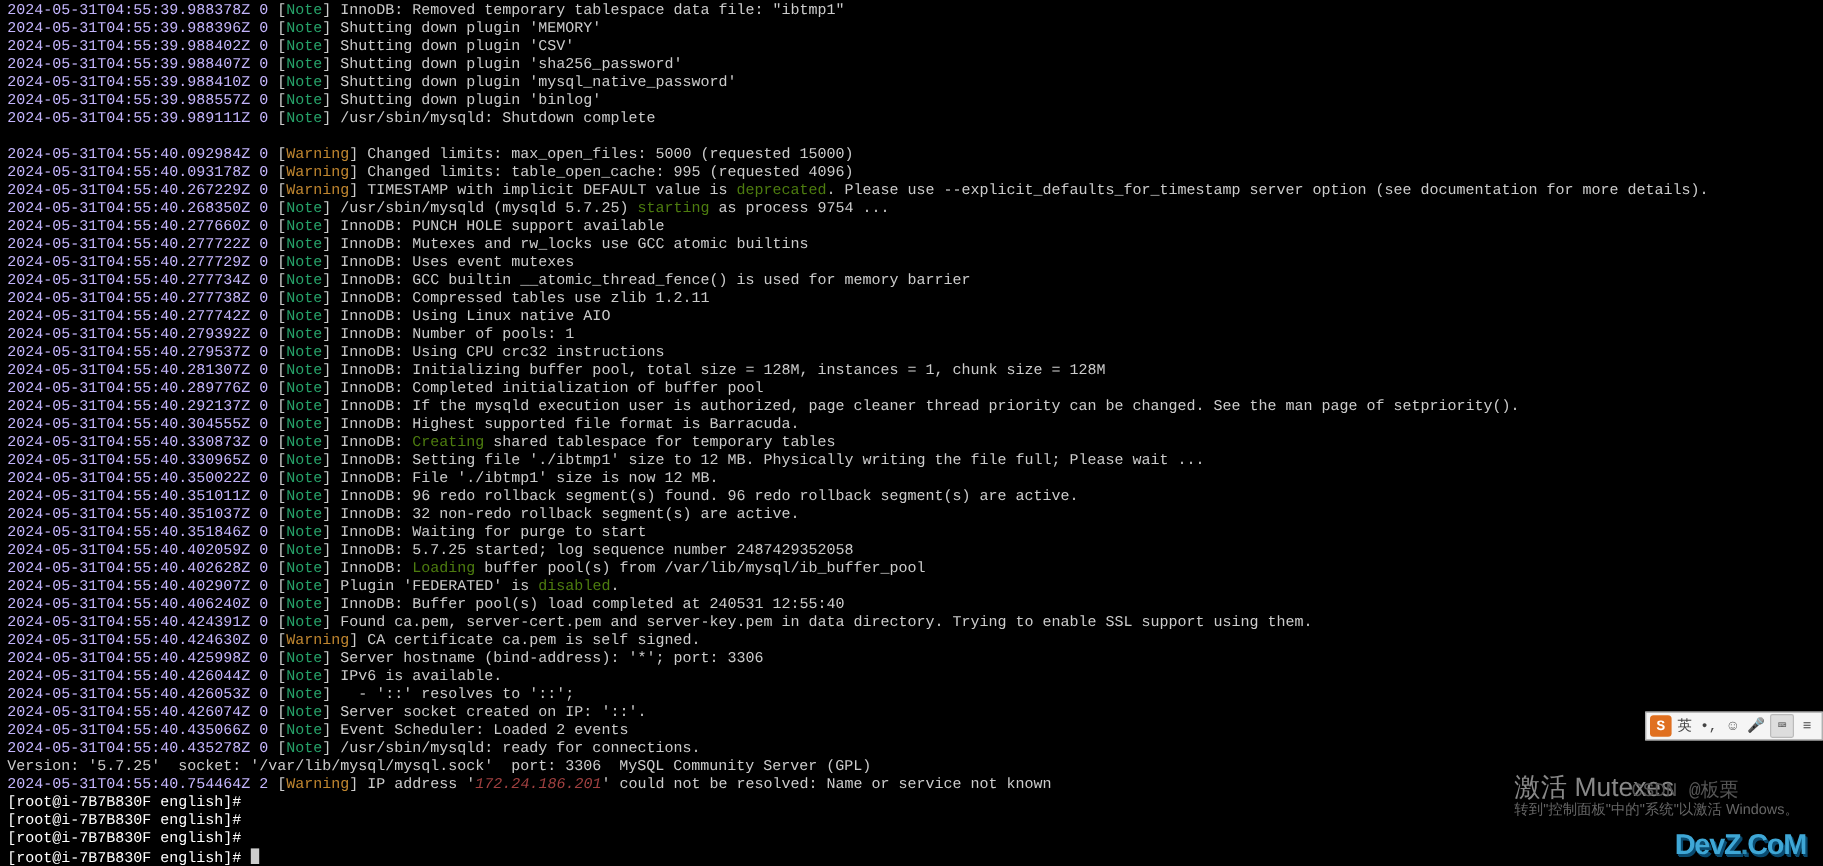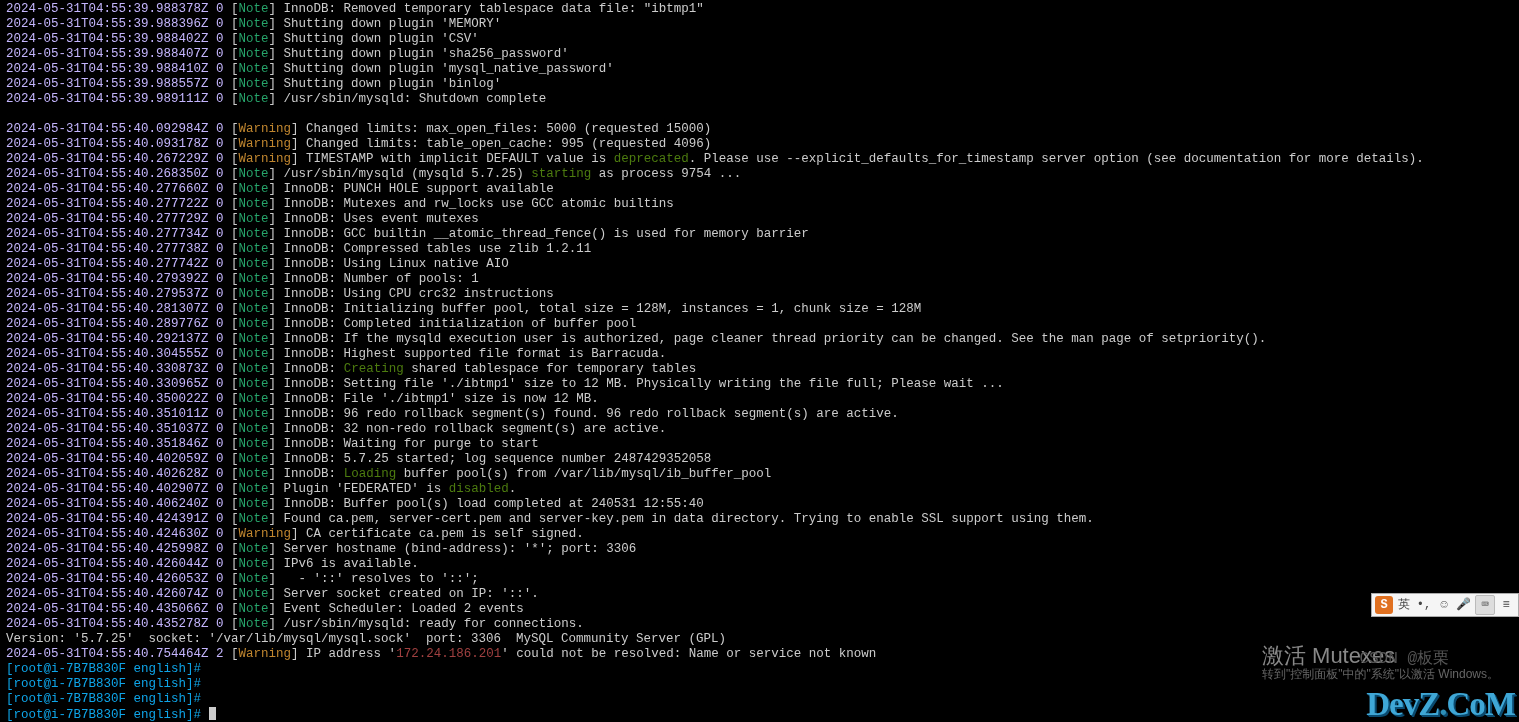--- a/index.html
+++ b/index.html
@@ -3,30 +3,30 @@
 <meta charset="utf-8">
 <style>
   html,body{margin:0;padding:0;background:#000;color:#ccc;font-family:Consolas,'Courier New',monospace;font-size:12.5px;line-height:15px;overflow:hidden;}
   #terminal{padding:2px 6px;white-space:pre;}
   .line{display:block;}
   .ts{color:#c4b5fd;}
   .br{color:#ccc;}
   .note{color:#26a269;text-align:right;}
   .warn{color:#c0862f;}
   .hl{color:#4d7c0f;}
-  .ip{color:#a04040;}
-  .prompt{color:#0ea5e9;}
+  .ip{color:#a04040;font-style:italic;}
+  .prompt{color:#ffffff;}
   .cursor{display:inline-block;width:7px;height:13px;background:#ccc;vertical-align:-2px;animation:blink 1s step-end infinite;}
   @keyframes blink{50%{opacity:0;}}
 
   
   #wm{position:absolute;right:20px;bottom:40px;pointer-events:none;color:#777;font-family:"Microsoft YaHei",Arial,sans-serif;}
   #wm .t1{font-size:22px;color:#888;}
   #wm .t2{font-size:12px;color:#666;margin-top:4px;}
-  #devz{position:absolute;right:4px;bottom:10px;font-family:Liberation Serif, serif;font-weight:bold;color:#3fa7d6;text-shadow:1px 1px 0 #0a4b70,2px 2px 0 #0a4b70;font-size:33px;letter-spacing:-1px;pointer-events:none;}
+  #devz{position:absolute;right:14px;bottom:10px;font-family:Liberation Sans, sans-serif;font-weight:bold;color:#3fa7d6;text-shadow:1px 1px 0 #0a4b70,2px 2px 0 #0a4b70;font-size:24px;letter-spacing:-1px;pointer-events:none;}
   #devz .d{color:#3fa7d6;} #devz .e{color:#3fa7d6;} #devz .v{color:#3fa7d6;}
   #devz .z{color:#3fa7d6;} #devz .dot{color:#2e8fb8;} #devz .c{color:#3fa7d6;}
   #devz .o{color:#3fa7d6;} #devz .m{color:#3fa7d6;}
   #csdn{position:absolute;right:70px;bottom:55px;font-size:16px;color:#555;}
 
   
   #ime{position:absolute;right:0;bottom:105px;height:22px;background:#f5f5f5;border:1px solid #aaa;display:flex;align-items:center;padding:0 2px;box-shadow:0 1px 2px rgba(0,0,0,.4);}
   #ime .ico{width:18px;height:18px;margin:0 1px;display:flex;align-items:center;justify-content:center;font-size:12px;color:#444;border-radius:2px;}
   #ime .ico.brand{background:#e07020;color:#fff;font-weight:bold;border-radius:3px;}
   #ime .ico.key{background:#ddd;border:1px solid #bbb;}

